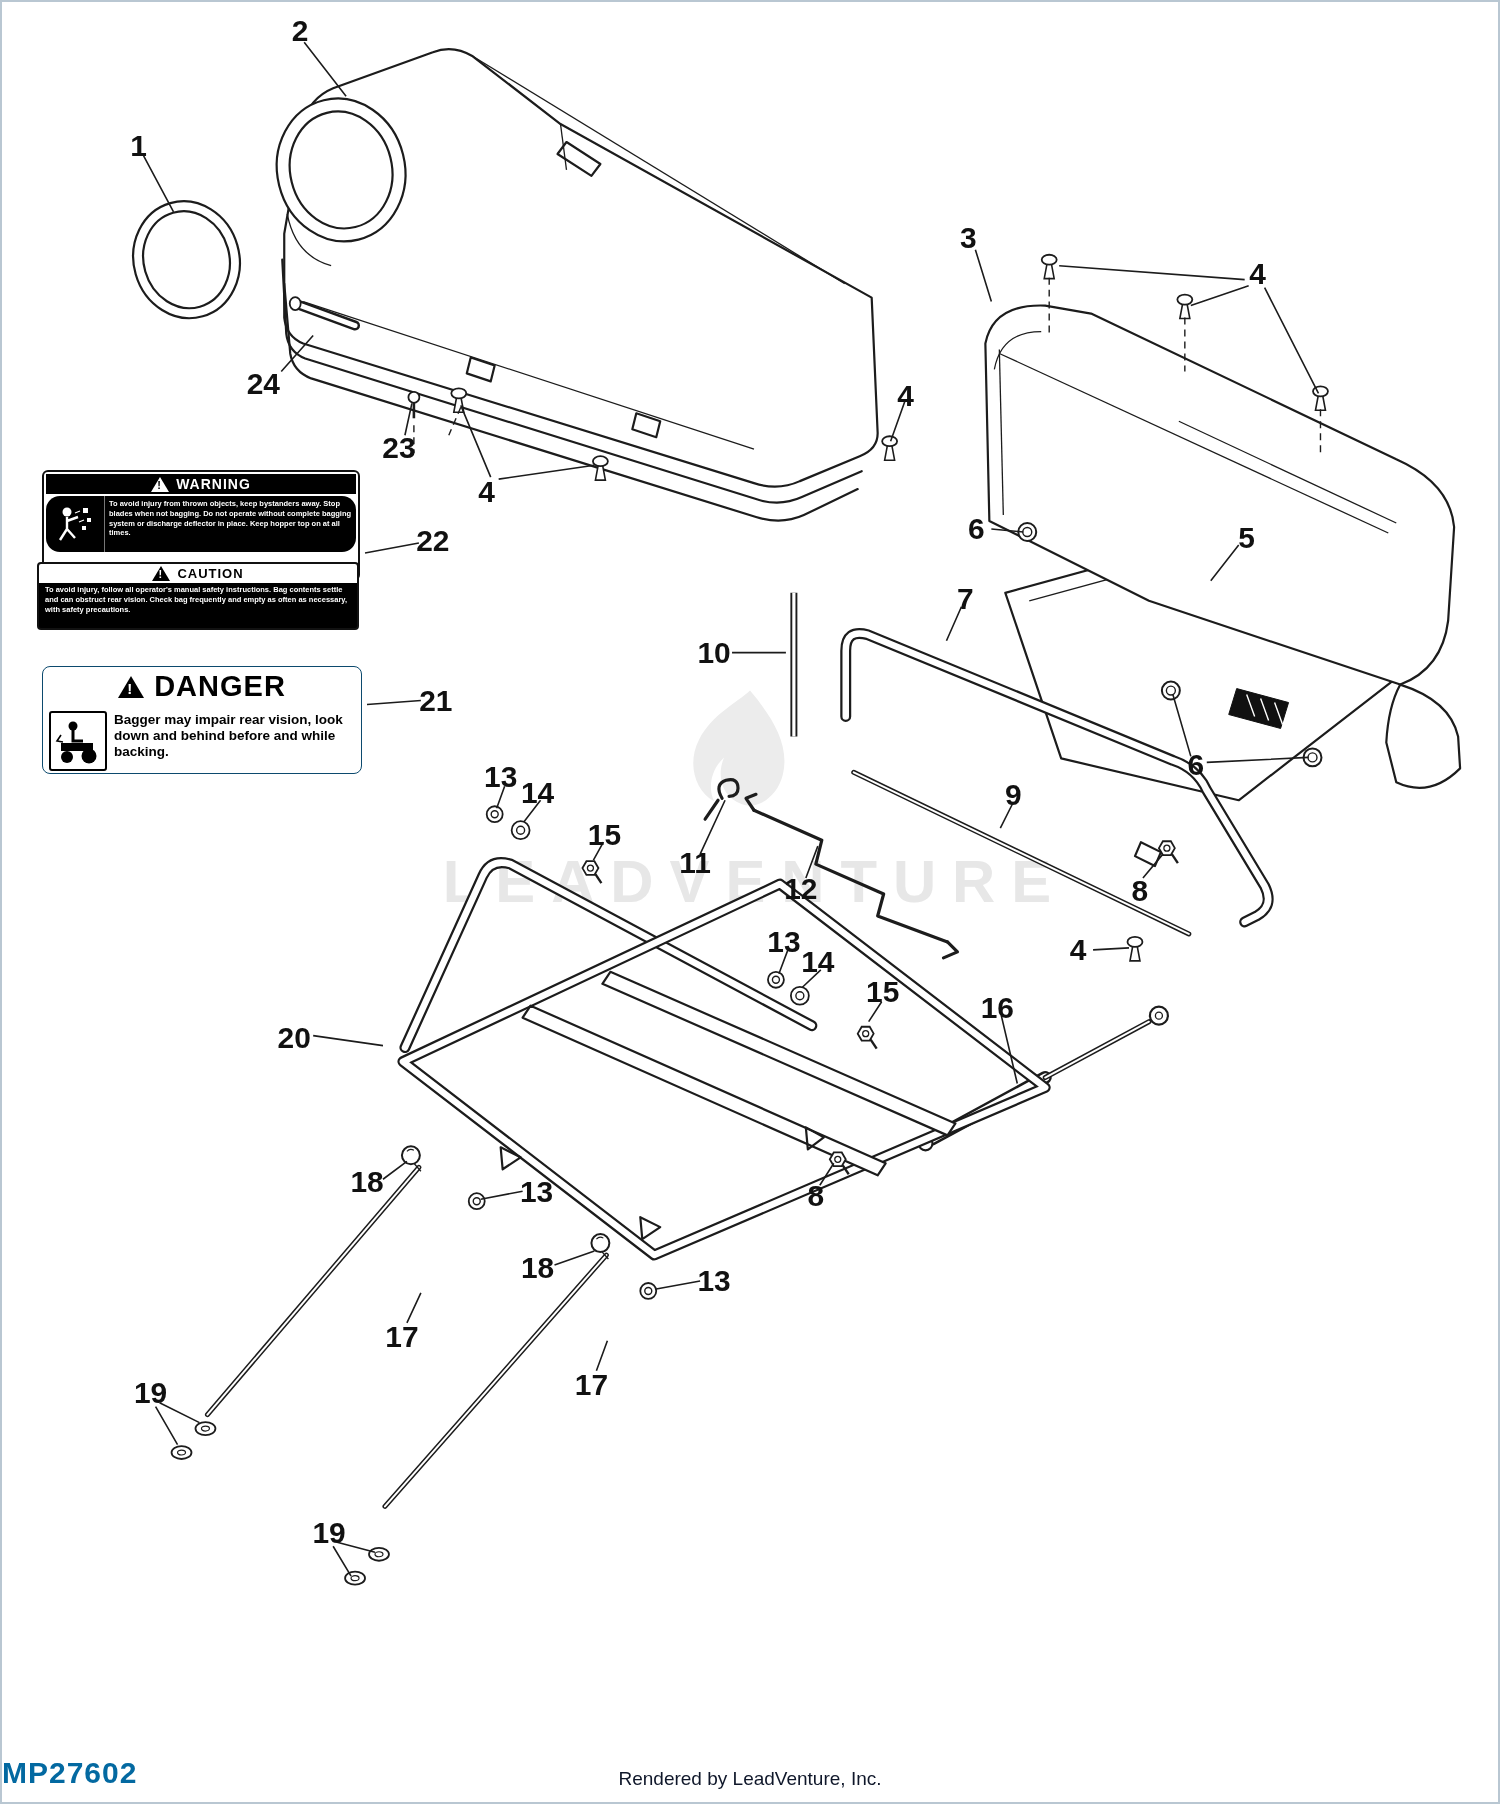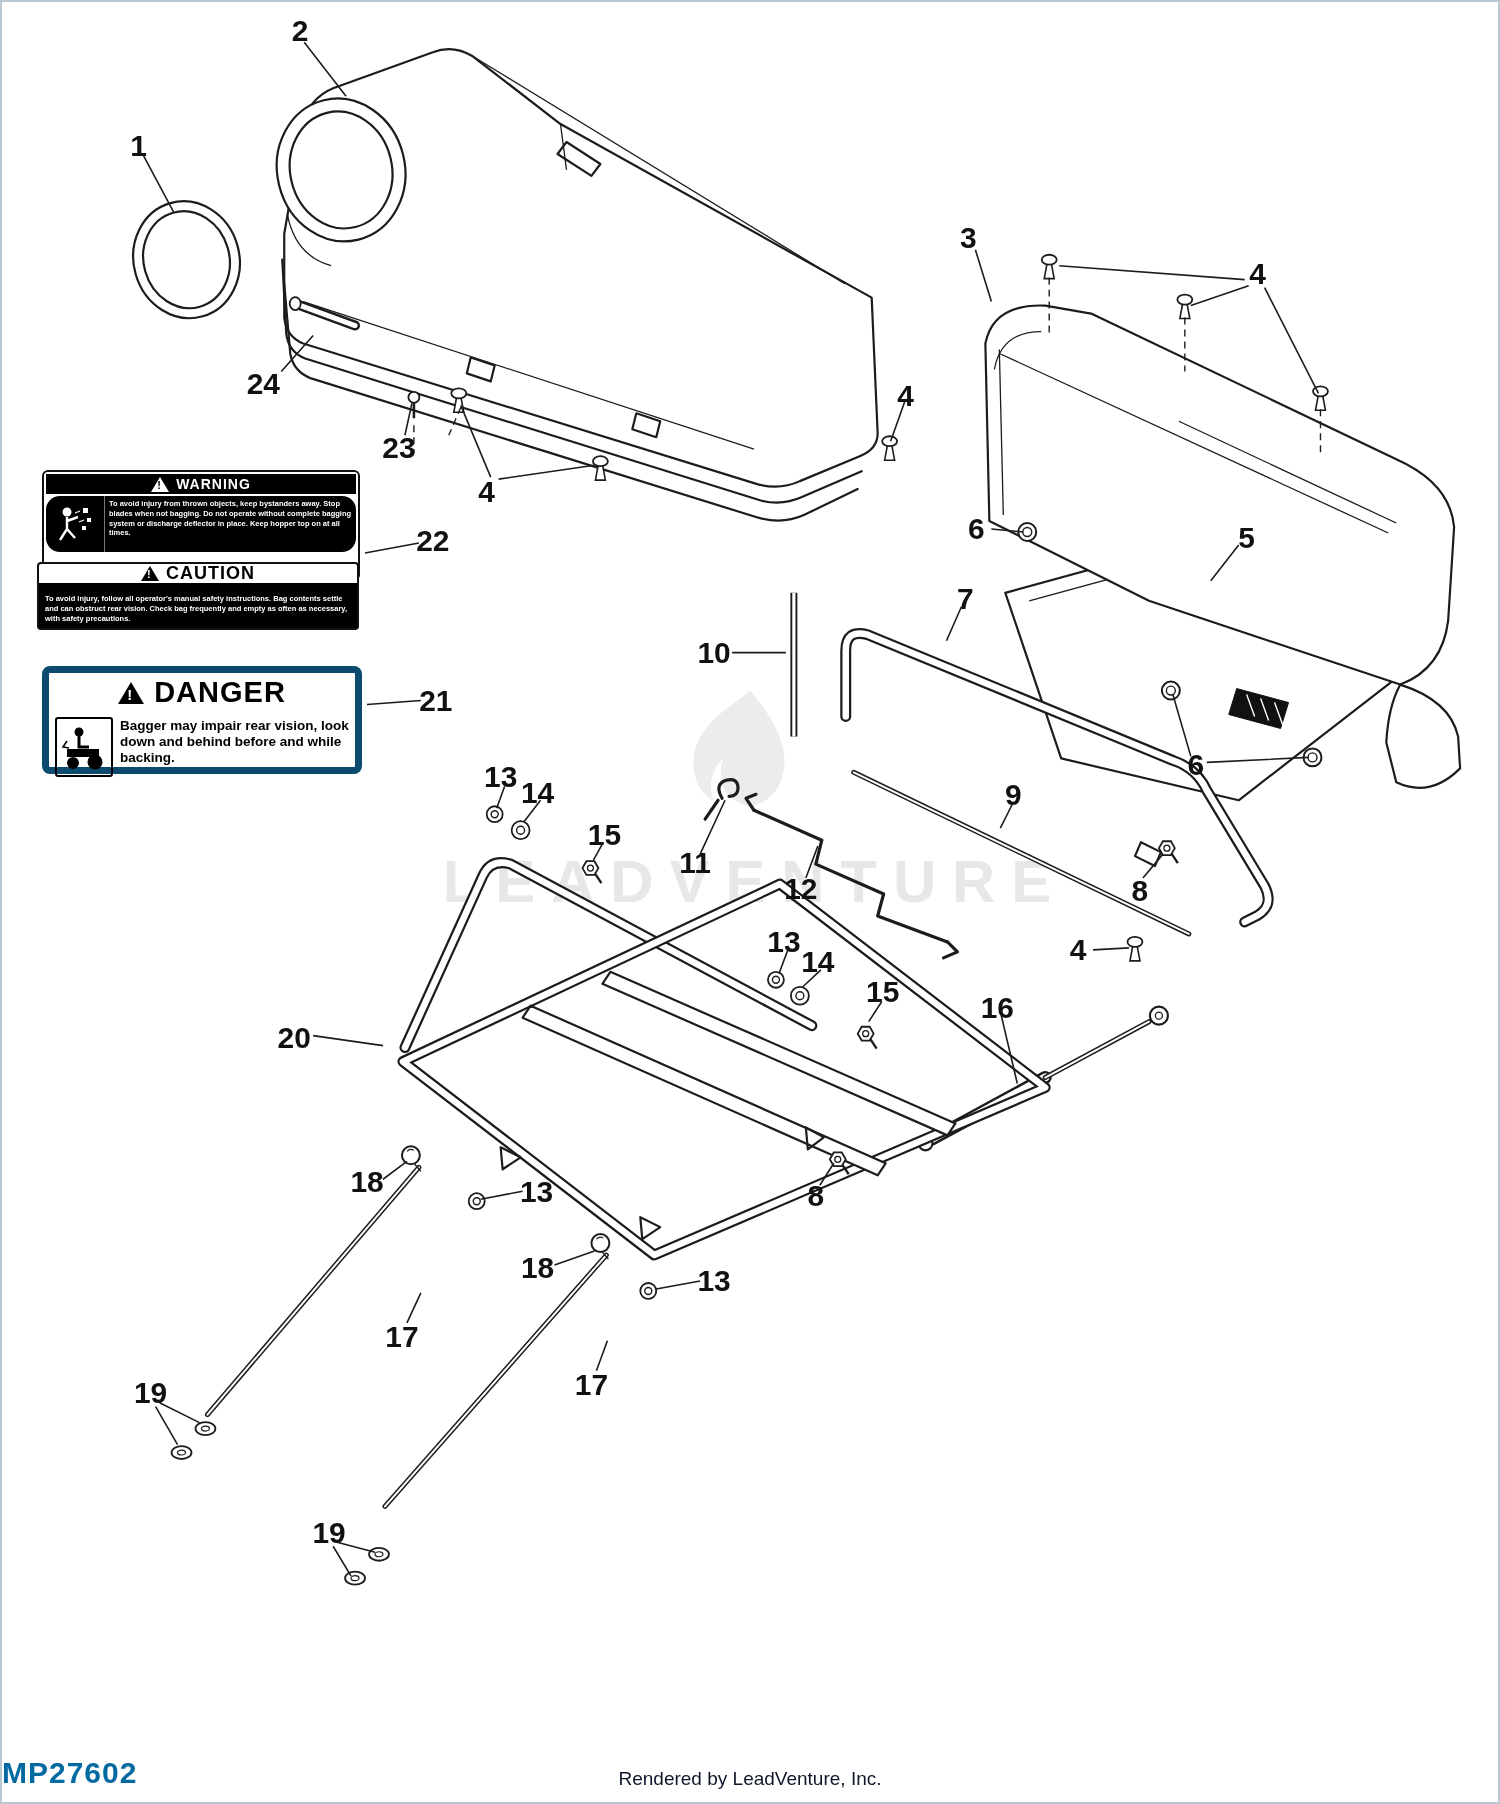--- a/index.html
+++ b/index.html
@@ -32,25 +32,25 @@
   .wl-header{background:#000;color:#fff;height:20px;display:flex;align-items:center;
              justify-content:center;gap:7px;font-weight:bold;font-size:14px;letter-spacing:1px;}
   .wl-body{display:flex;background:#000;color:#fff;height:56px;margin-top:2px;border-radius:14px;}
   .wl-picto{width:58px;flex:none;border-right:1px solid #777;display:flex;
             align-items:center;justify-content:center;}
   .wl-text{flex:1;font-size:7.5px;line-height:1.3;padding:3px 4px;font-weight:600;}
 
   #caution-label{left:35px;top:560px;width:322px;height:68px;border:2px solid #111;
                  border-radius:4px;background:#000;overflow:hidden;}
   .cl-header{background:#fff;color:#000;height:19px;display:flex;align-items:center;
-             justify-content:center;gap:7px;font-weight:bold;font-size:18px;
+             justify-content:center;gap:7px;font-weight:bold;font-size:13px;
              border-bottom:1px solid #000;letter-spacing:1px;}
-  .cl-body{color:#fff;font-size:7.5px;font-weight:600;line-height:1.3;padding:10px 6px;}
-
-  #danger-label{left:40px;top:664px;width:320px;height:108px;border:7px solid #0c4a6e;
+  .cl-body{color:#fff;font-size:7.5px;font-weight:600;line-height:1.3;padding:1px 6px;}
+
+  #danger-label{left:40px;top:664px;width:320px;height:108px;border:1px solid #0c4a6e;
                 border-radius:8px;background:#fff;padding:3px 6px;}
   .dl-header{display:flex;align-items:center;justify-content:center;gap:10px;
              font-size:29px;font-weight:800;letter-spacing:1px;color:#000;}
   .dl-body{display:flex;gap:7px;margin-top:8px;}
   .dl-picto{width:54px;height:56px;border:2px solid #000;border-radius:3px;flex:none;
             display:flex;align-items:center;justify-content:center;}
   .dl-text{font-size:13.5px;font-weight:700;line-height:1.18;color:#000;padding-top:1px;}
 
   
   .tri{width:0;height:0;position:relative;display:inline-block;}

